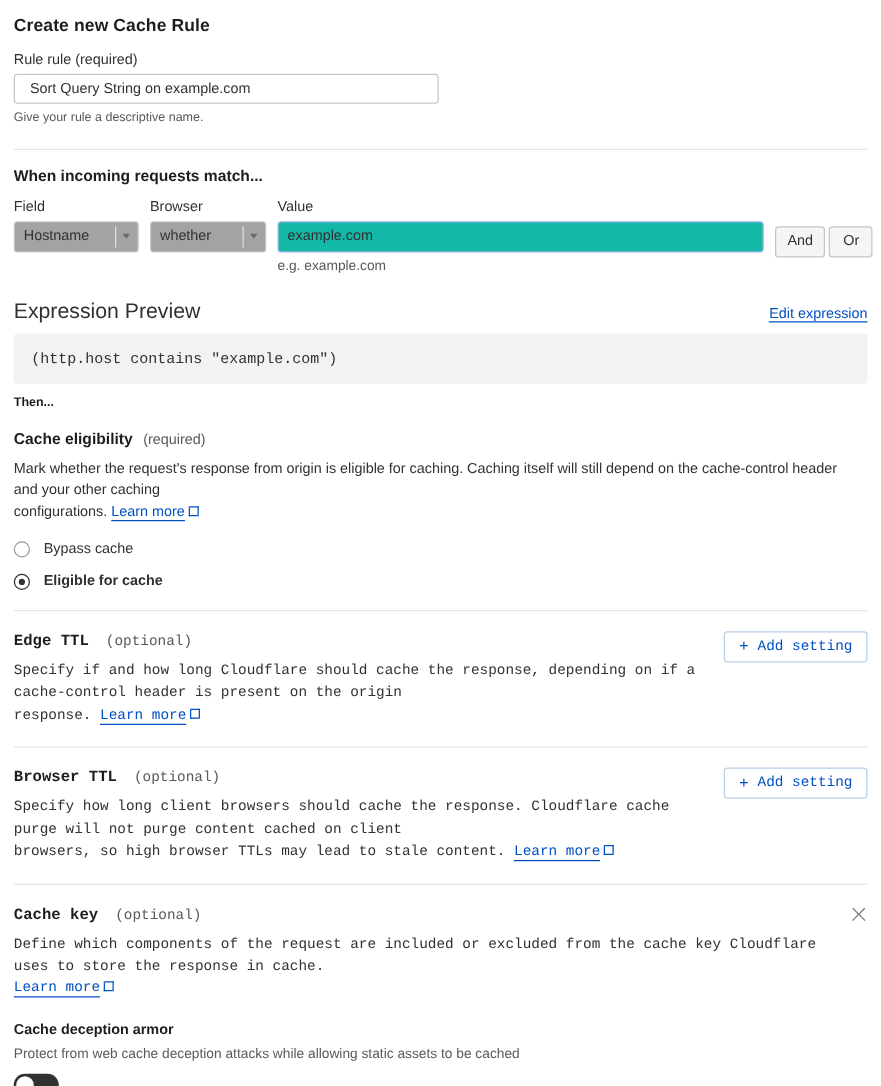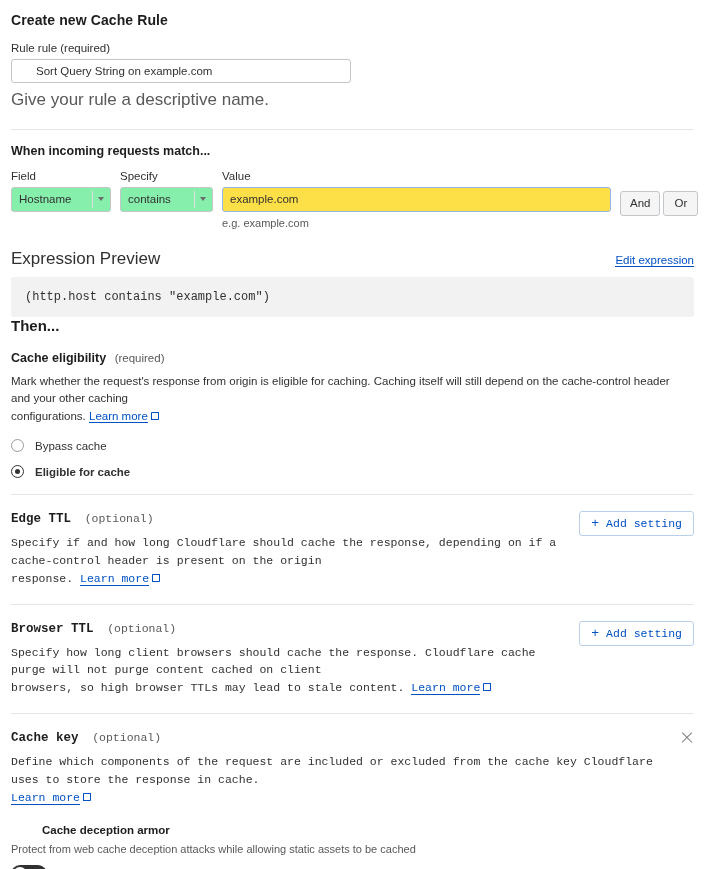--- a/index.html
+++ b/index.html
@@ -20,32 +20,32 @@
     color: #1d1d1d;
     letter-spacing: 0.1px;
   }
 
   .field-label {
     font-size: 11.5px;
     color: #313131;
     margin-bottom: 5px;
   }
   .help-text {
-    font-size: 17px;
+    font-size: 10px;
     color: #595959;
     margin-top: 5px;
     line-height: 1.45;
   }
 
   input.text-input {
     width: 340px;
     height: 24px;
     border: 1px solid #c3c6c9;
     border-radius: 3px;
-    padding: 0 24px;
+    padding: 0 12px;
     font-size: 11.5px;
     font-family: "Liberation Sans", sans-serif;
     color: #313131;
     background: #fff;
     outline: none;
   }
 
   hr.sep {
     border: none;
     border-top: 1px solid #e6e6e6;
@@ -68,21 +68,21 @@
     font-size: 11.5px;
     color: #313131;
     margin-bottom: 5px;
   }
   .select-box {
     position: relative;
     width: 100px;
     height: 25px;
     border: 1px solid #c3c6c9;
     border-radius: 3px;
-    background: #86efac;
+    background: #a3a3a3;
     display: flex;
     align-items: center;
     padding: 0 18px 0 7px;
     font-size: 11.5px;
     color: #313131;
   }
   .select-box.op { width: 93px; }
   .select-box .chev {
     position: absolute;
     right: 6px;
@@ -96,21 +96,21 @@
   .select-box .divider {
     position: absolute;
     right: 17px; top: 3px; bottom: 3px;
     width: 1px; background: #e0e0e0;
   }
   .value-input {
     width: 389px;
     height: 25px;
     border: 1px solid #91b6e8;
     border-radius: 3px;
-    background: #fde047;
+    background: #14b8a6;
     padding: 0 7px;
     font-size: 11.5px;
     font-family: "Liberation Sans", sans-serif;
     color: #313131;
     outline: none;
   }
   .btn-plain {
     height: 25px;
     min-width: 35px;
     padding: 0 9px;
@@ -145,24 +145,24 @@
     margin-top: 8px;
     background: #f2f2f2;
     border-radius: 3px;
     padding: 13px 14px;
     font-family: "Liberation Mono", monospace;
     font-size: 12px;
     color: #313131;
   }
 
   .then {
-    font-size: 15px;
+    font-size: 10px;
     font-weight: bold;
     color: #1d1d1d;
-    margin: 0 0 14px 0;
+    margin: 10px 0 14px 0;
   }
 
   .sub-head {
     font-size: 12.5px;
     font-weight: bold;
     color: #1d1d1d;
     display: inline;
   }
   .optional {
     font-size: 11.5px;
@@ -293,21 +293,20 @@
     width: 14px; height: 14px;
     border-radius: 50%;
     background: #fff;
   }
 
   .mini-head {
     font-size: 11.5px;
     font-weight: bold;
     color: #1d1d1d;
     margin-top: 18px;
-    margin-left: 31px;
   }
   .mini-desc {
     font-size: 11px;
     color: #595959;
     margin-top: 7px;
   }
 </style>
 </head>
 <body>
 
@@ -331,23 +330,23 @@
     <div>
       <div class="col-label">Field</div>
       <div class="select-box">
         <span>Hostname</span>
         <span class="divider"></span>
         <span class="chev"></span>
       </div>
     </div>
 
     <div>
-      <div class="col-label">Specify</div>
+      <div class="col-label">Browser</div>
       <div class="select-box op">
-        <span>contains</span>
+        <span>whether</span>
         <span class="divider"></span>
         <span class="chev"></span>
       </div>
     </div>
 
     <div>
       <div class="col-label">Value</div>
       <input class="value-input" type="text" value="example.com" style="">
       <div class="value-hint">e.g. example.com</div>
     </div>

